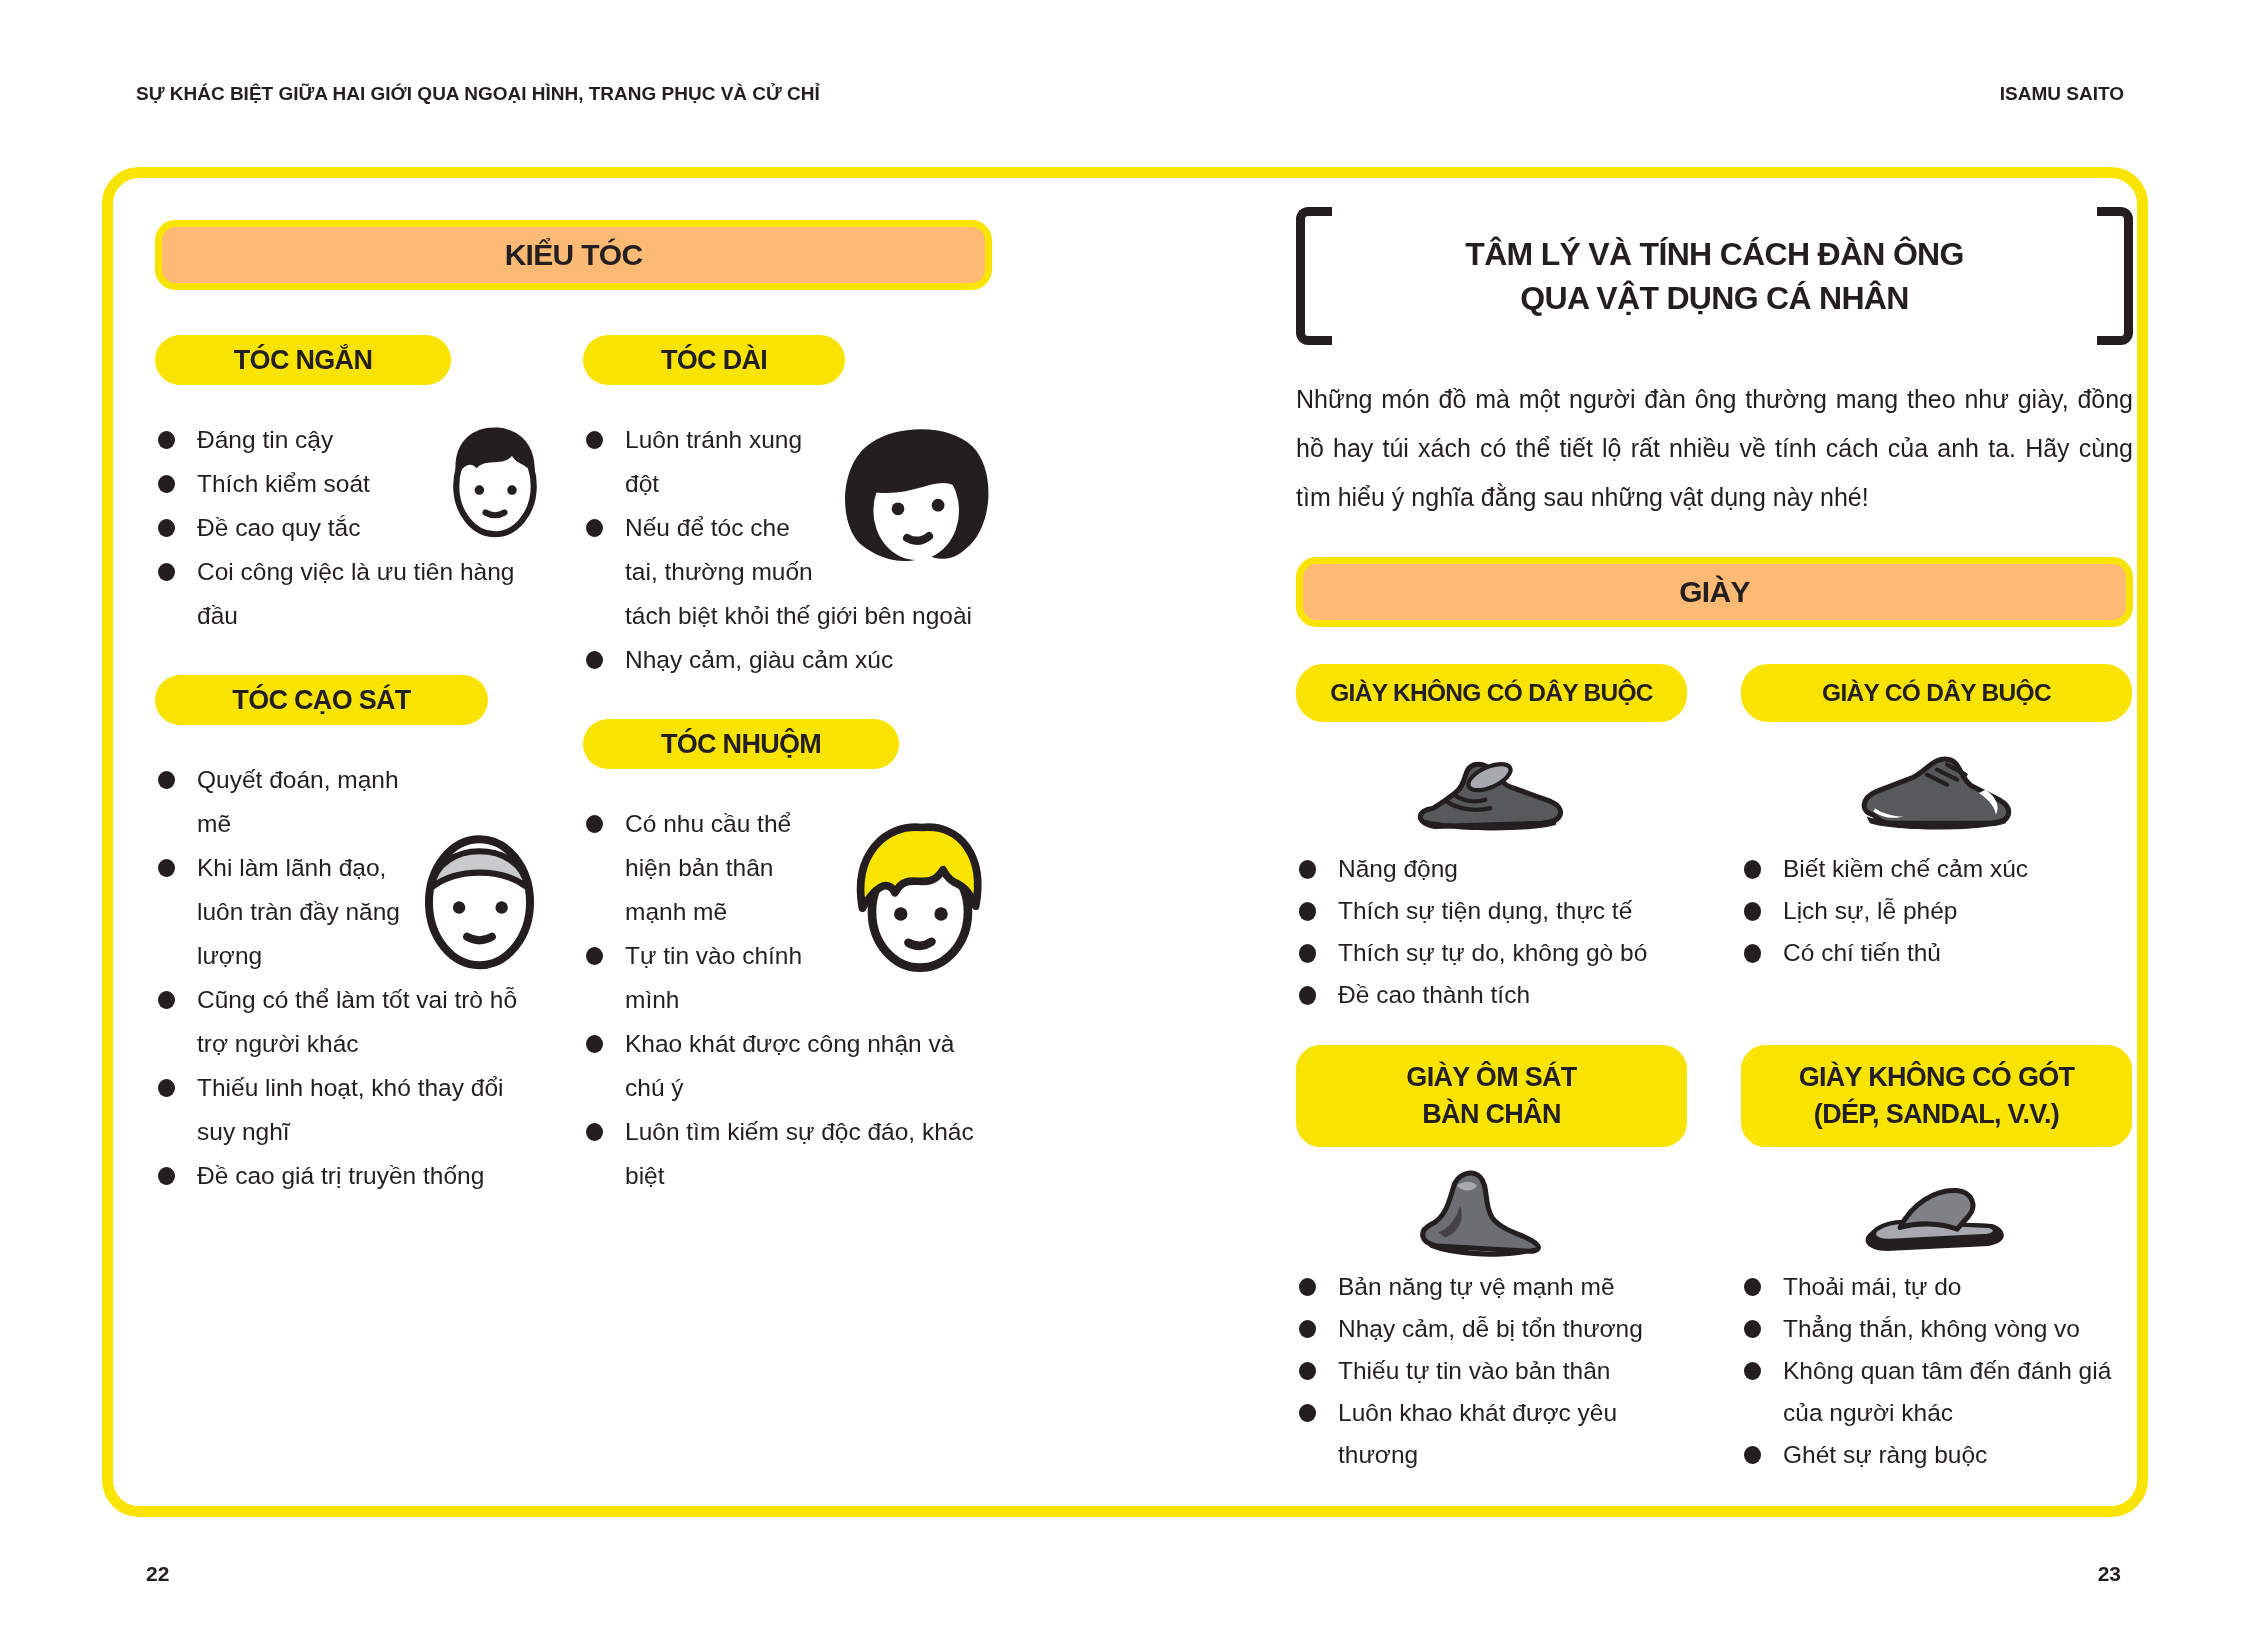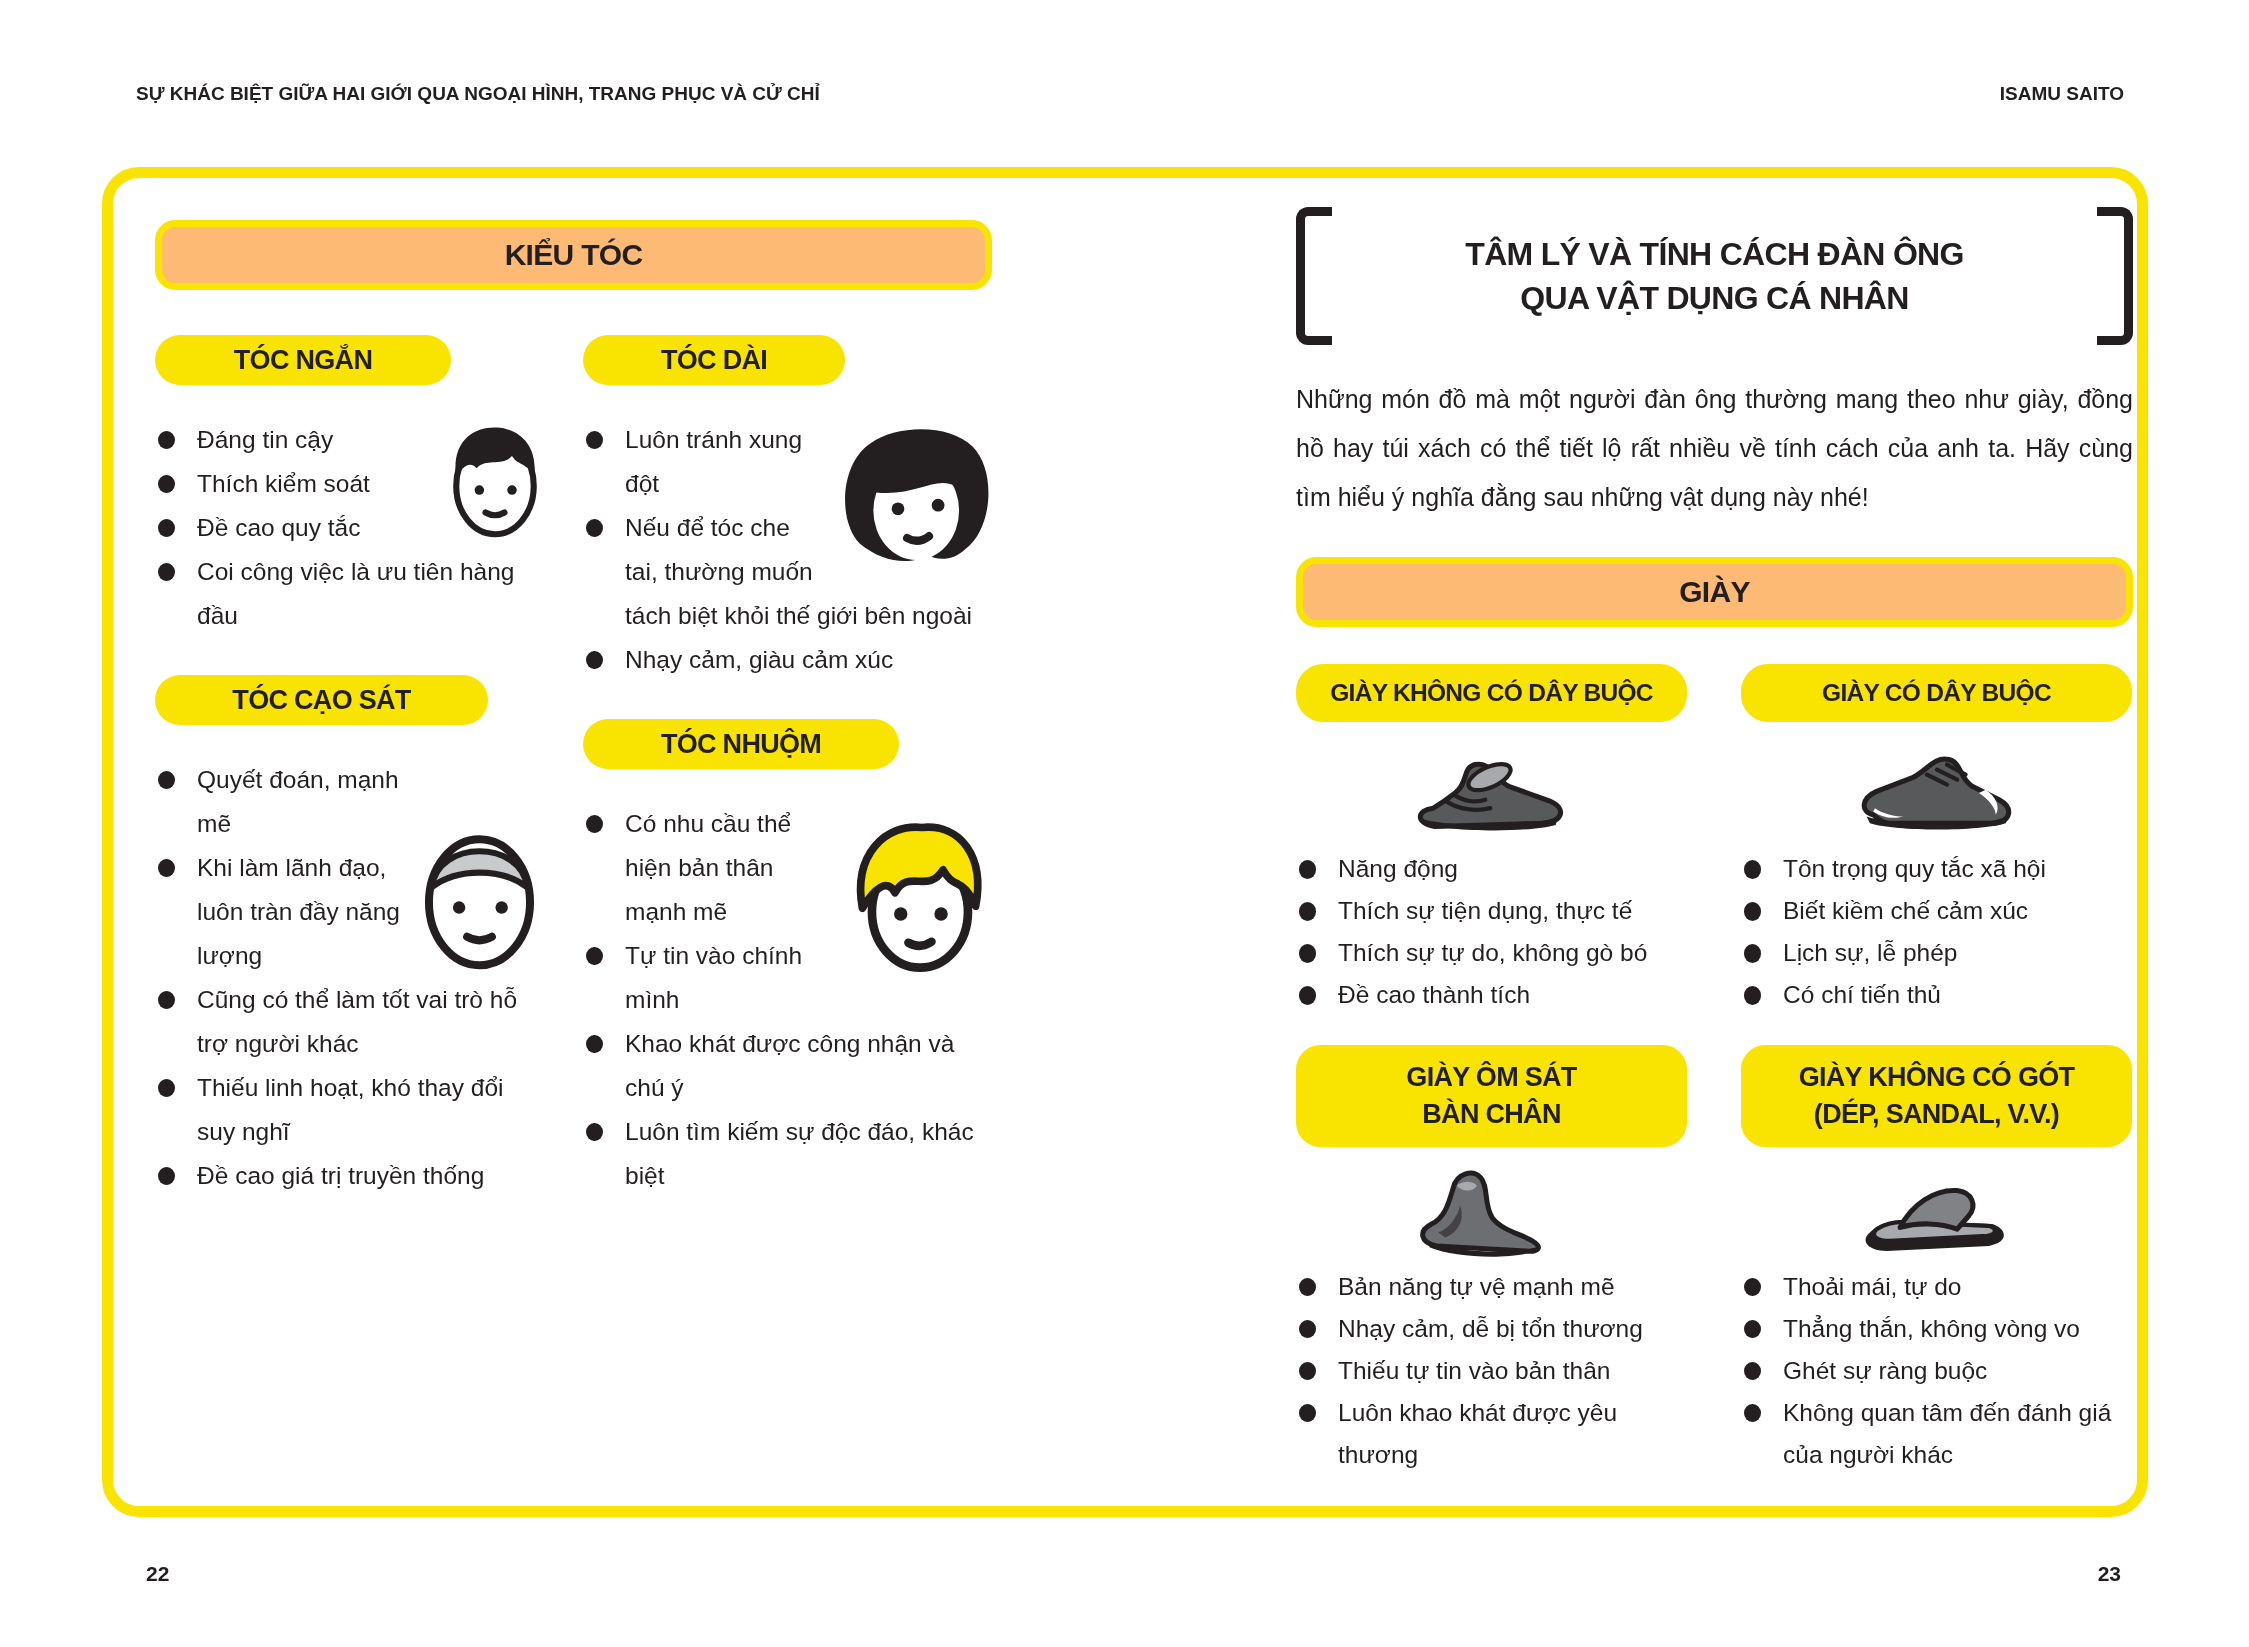--- a/index.html
+++ b/index.html
@@ -216,21 +216,20 @@
         <div class="icon-wrap">
           <svg viewBox="0 0 200 130" xmlns="http://www.w3.org/2000/svg">
             <path d="M24,100 C8,96 10,80 28,72 L70,56 C88,48 96,30 114,34 C130,38 126,56 142,66 L174,82 C192,92 188,108 168,110 L44,110 C34,110 28,104 24,100 Z" fill="#58595B" stroke="#231F20" stroke-width="6" stroke-linejoin="round"></path>
             <path d="M88,52 L112,64 M100,46 L124,58 M112,40 L134,52" stroke="#231F20" stroke-width="5" stroke-linecap="round"></path>
             <path d="M150,74 C162,82 170,92 170,100 C176,90 170,78 158,70 Z" fill="#fff"></path>
             <path d="M26,92 C34,98 48,102 60,102 C46,106 32,102 24,96 Z" fill="#fff"></path>
             <path d="M16,102 C50,114 150,116 184,102 L182,110 C150,120 52,120 20,110 Z" fill="#231F20"></path>
           </svg>
         </div>
         <ul class="dots rp">
-          <li>Tôn trọng quy tắc xã hội</li>
           <li>Biết kiềm chế cảm xúc</li>
           <li>Lịch sự, lễ phép</li>
           <li>Có chí tiến thủ</li>
         </ul>
       </div>
 
       <div class="cat2">
         <div class="pill two-line">
           <span>GIÀY ÔM SÁT</span>
           <span>BÀN CHÂN</span>
@@ -259,22 +258,22 @@
         <div class="icon-wrap" style="height:119px;">
           <svg viewBox="0 0 200 130" xmlns="http://www.w3.org/2000/svg">
             <path d="M20,96 C8,106 18,118 40,118 L162,112 C186,108 184,92 166,86 L62,82 C42,82 30,86 20,96 Z" fill="#231F20"></path>
             <path d="M28,92 C40,84 56,82 72,84 L160,88 C172,90 172,98 160,100 L44,106 C28,106 20,100 28,92 Z" fill="#A7A9AC" stroke="#231F20" stroke-width="5"></path>
             <path d="M56,90 C70,62 98,44 124,46 C142,48 148,64 138,76 L124,92 C104,84 76,84 56,90 Z" fill="#808285" stroke="#231F20" stroke-width="6" stroke-linejoin="round"></path>
           </svg>
         </div>
         <ul class="dots rp">
           <li>Thoải mái, tự do</li>
           <li>Thẳng thắn, không vòng vo</li>
+          <li>Không quan tâm đến đánh giá của người khác</li>
           <li>Ghét sự ràng buộc</li>
-          <li>Không quan tâm đến đánh giá của người khác</li>
         </ul>
       </div>
 
     </div>
   </section>
 </div>
 
 <div class="pagenum left">22</div>
 <div class="pagenum right">23</div>
 

